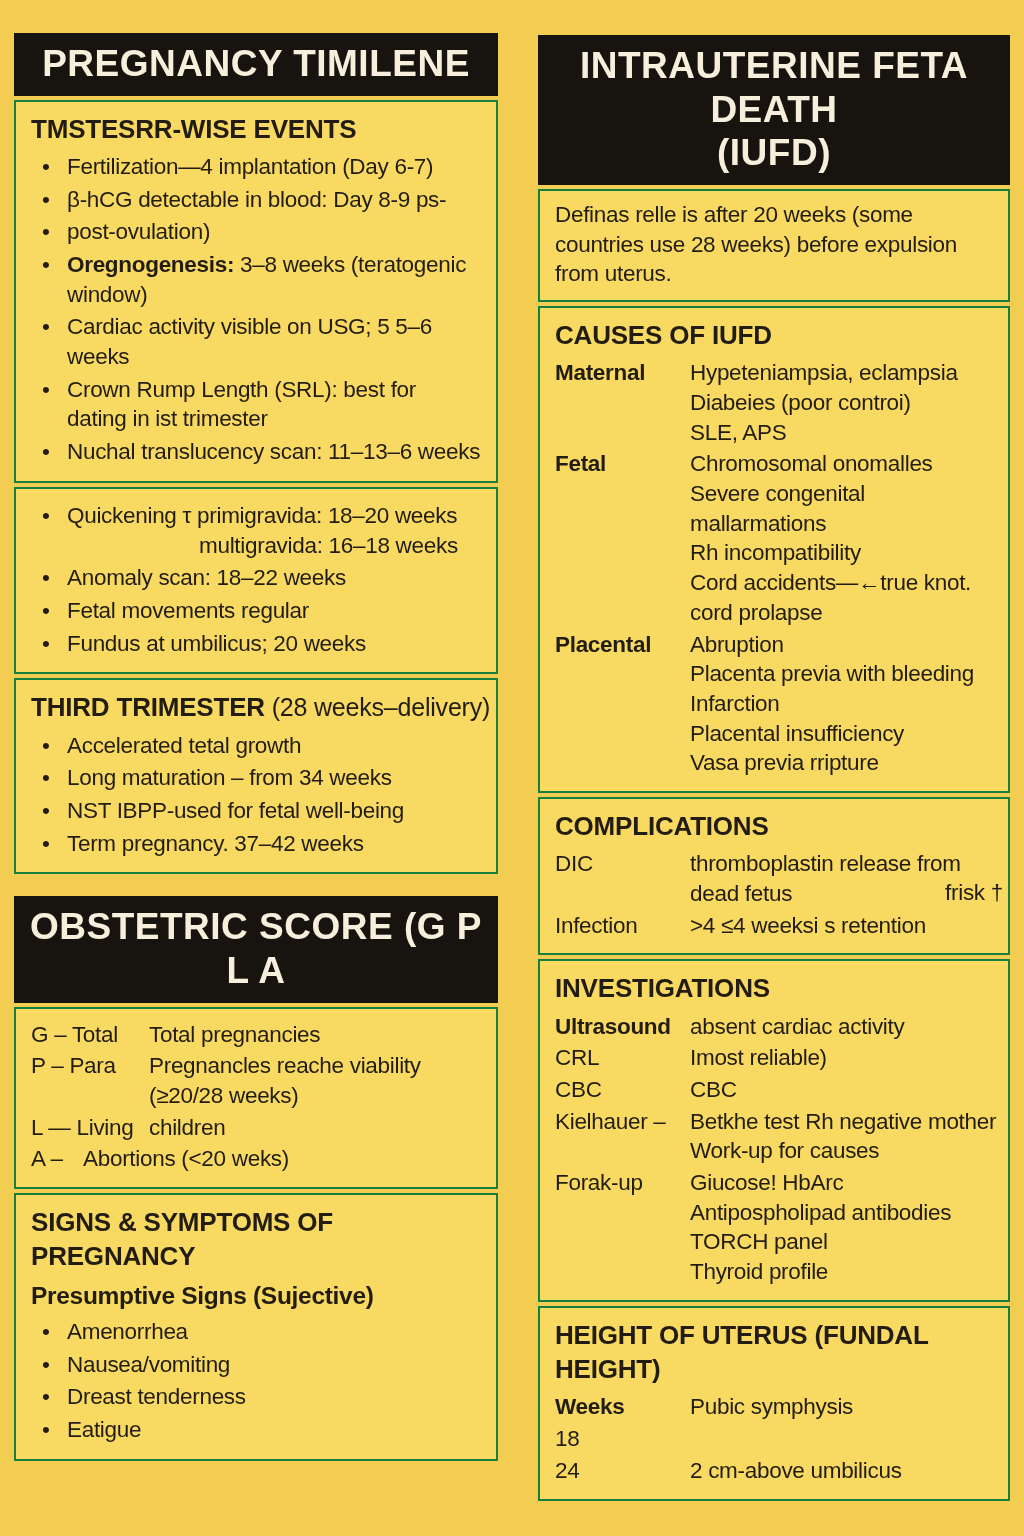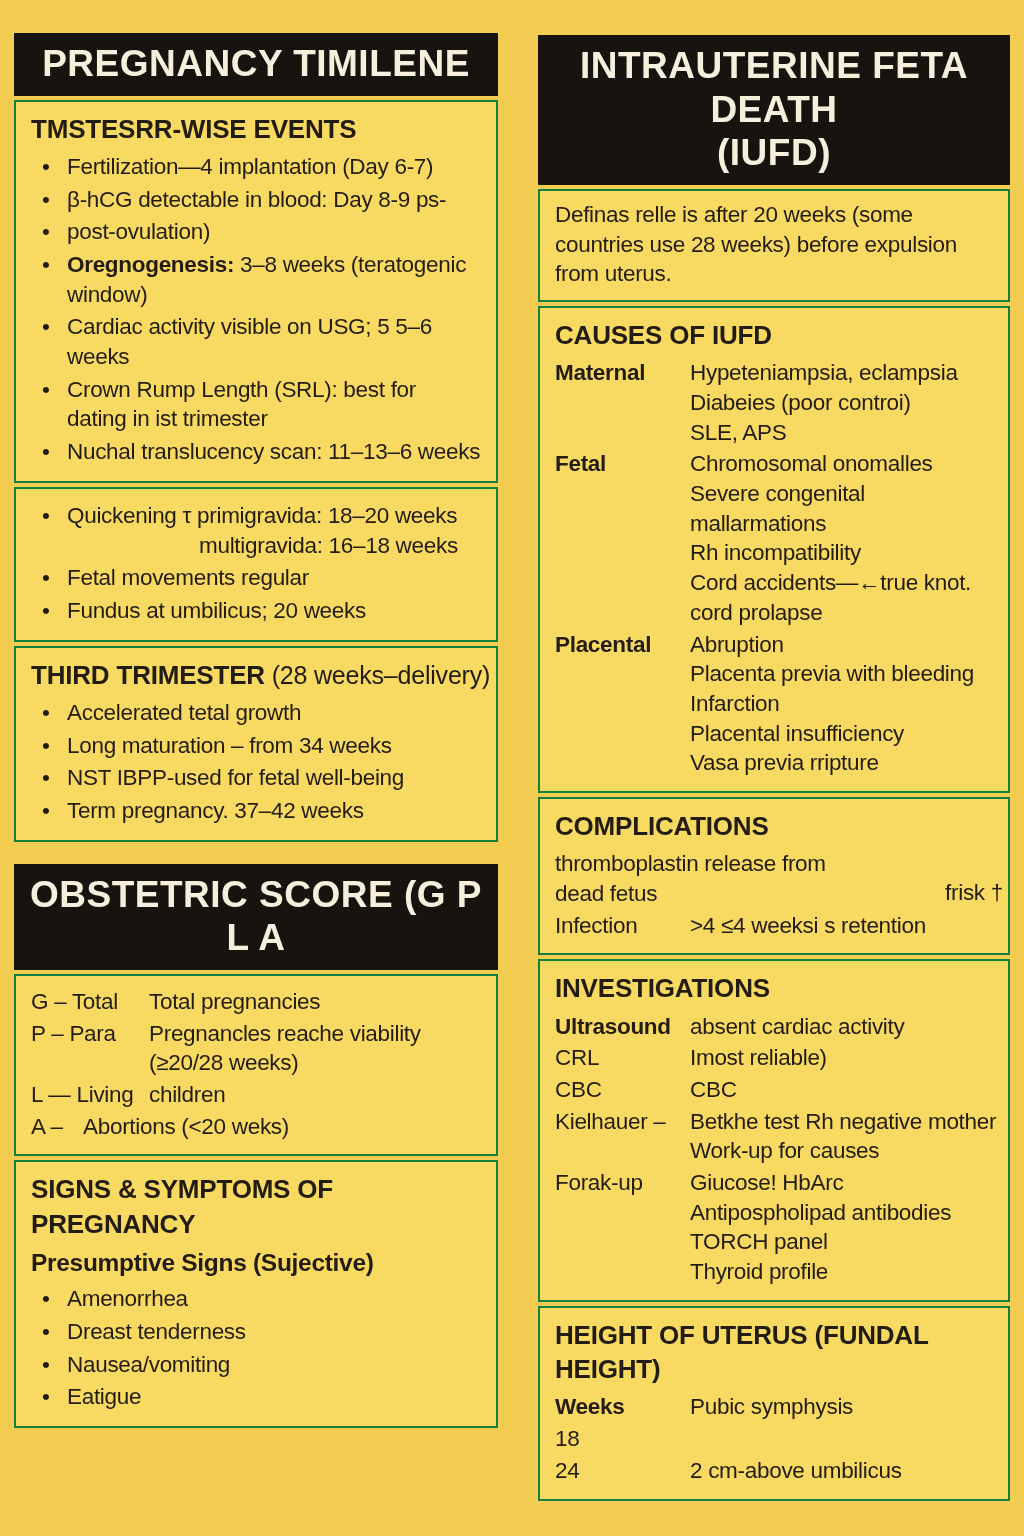--- a/index.html
+++ b/index.html
@@ -92,20 +92,21 @@
       <li><span class="lead"></span><span class="txt">Cardiac activity visible on USG; 5 5–6 weeks</span></li>
       <li><span class="lead"></span><span class="txt">Crown Rump Length (SRL): best for
 dating in ist trimester</span></li>
       <li><span class="lead"></span><span class="txt">Nuchal translucency scan: 11–13–6 weeks</span></li>
     </ul>
   </div>
 
   <div class="box">
     <ul>
       <li><span class="txt">Quickening τ primigravida: 18–20 weeks</span><span class="cont2">multigravida: 16–18 weeks</span></li>
+      <li><span class="txt">Anomaly scan: 18–22 weeks</span></li>
       <li><span class="txt">Fetal movements regular</span></li>
       <li><span class="txt">Fundus at umbilicus; 20 weeks</span></li>
     </ul>
   </div>
 
   <div class="box">
     <div class="h"><span>THIRD TRIMESTER</span><span class="normal"> (28 weeks–delivery)</span></div>
     <ul>
       <li><span class="txt">Accelerated tetal growth</span></li>
       <li><span class="txt">Long maturation – from 34 weeks</span></li>
@@ -136,22 +137,22 @@
         <div class="dlabel">A –</div>
         <div class="dval">Abortions (&lt;20 weks)</div>
       </div>
   </div>
 
   <div class="box">
     <div class="h">SIGNS &amp; SYMPTOMS OF PREGNANCY</div>
     <div class="sub">Presumptive Signs (Sujective)</div>
     <ul>
       <li><span class="txt">Amenorrhea</span></li>
+      <li><span class="txt">Nausea/vomiting</span></li>
       <li><span class="txt">Dreast tenderness</span></li>
-      <li><span class="txt">Nausea/vomiting</span></li>
       <li><span class="txt">Eatigue</span></li>
 
     </ul>
   </div>
 
 </div>
 
 <div class="col" id="col-right">
 
   <div class="bar">INTRAUTERINE FETA DEATH
@@ -183,20 +184,21 @@
 Placenta previa with bleeding
 Infarction
 Placental insufficiency
 Vasa previa rripture</div>
       </div>
   </div>
 
   <div class="box">
     <div class="h">COMPLICATIONS</div>
     <div class="drow plain">
+      <div class="dlabel">DIC</div>
       <div class="dval"><span class="txt">thromboplastin release from
 dead fetus</span><span class="note">frisk †</span></div>
     </div>
     <div class="drow plain">
       <div class="dlabel">Infection</div>
       <div class="dval">&gt;4 ≤4 weeksi s retention</div>
     </div>
   </div>
 
   <div class="box">

